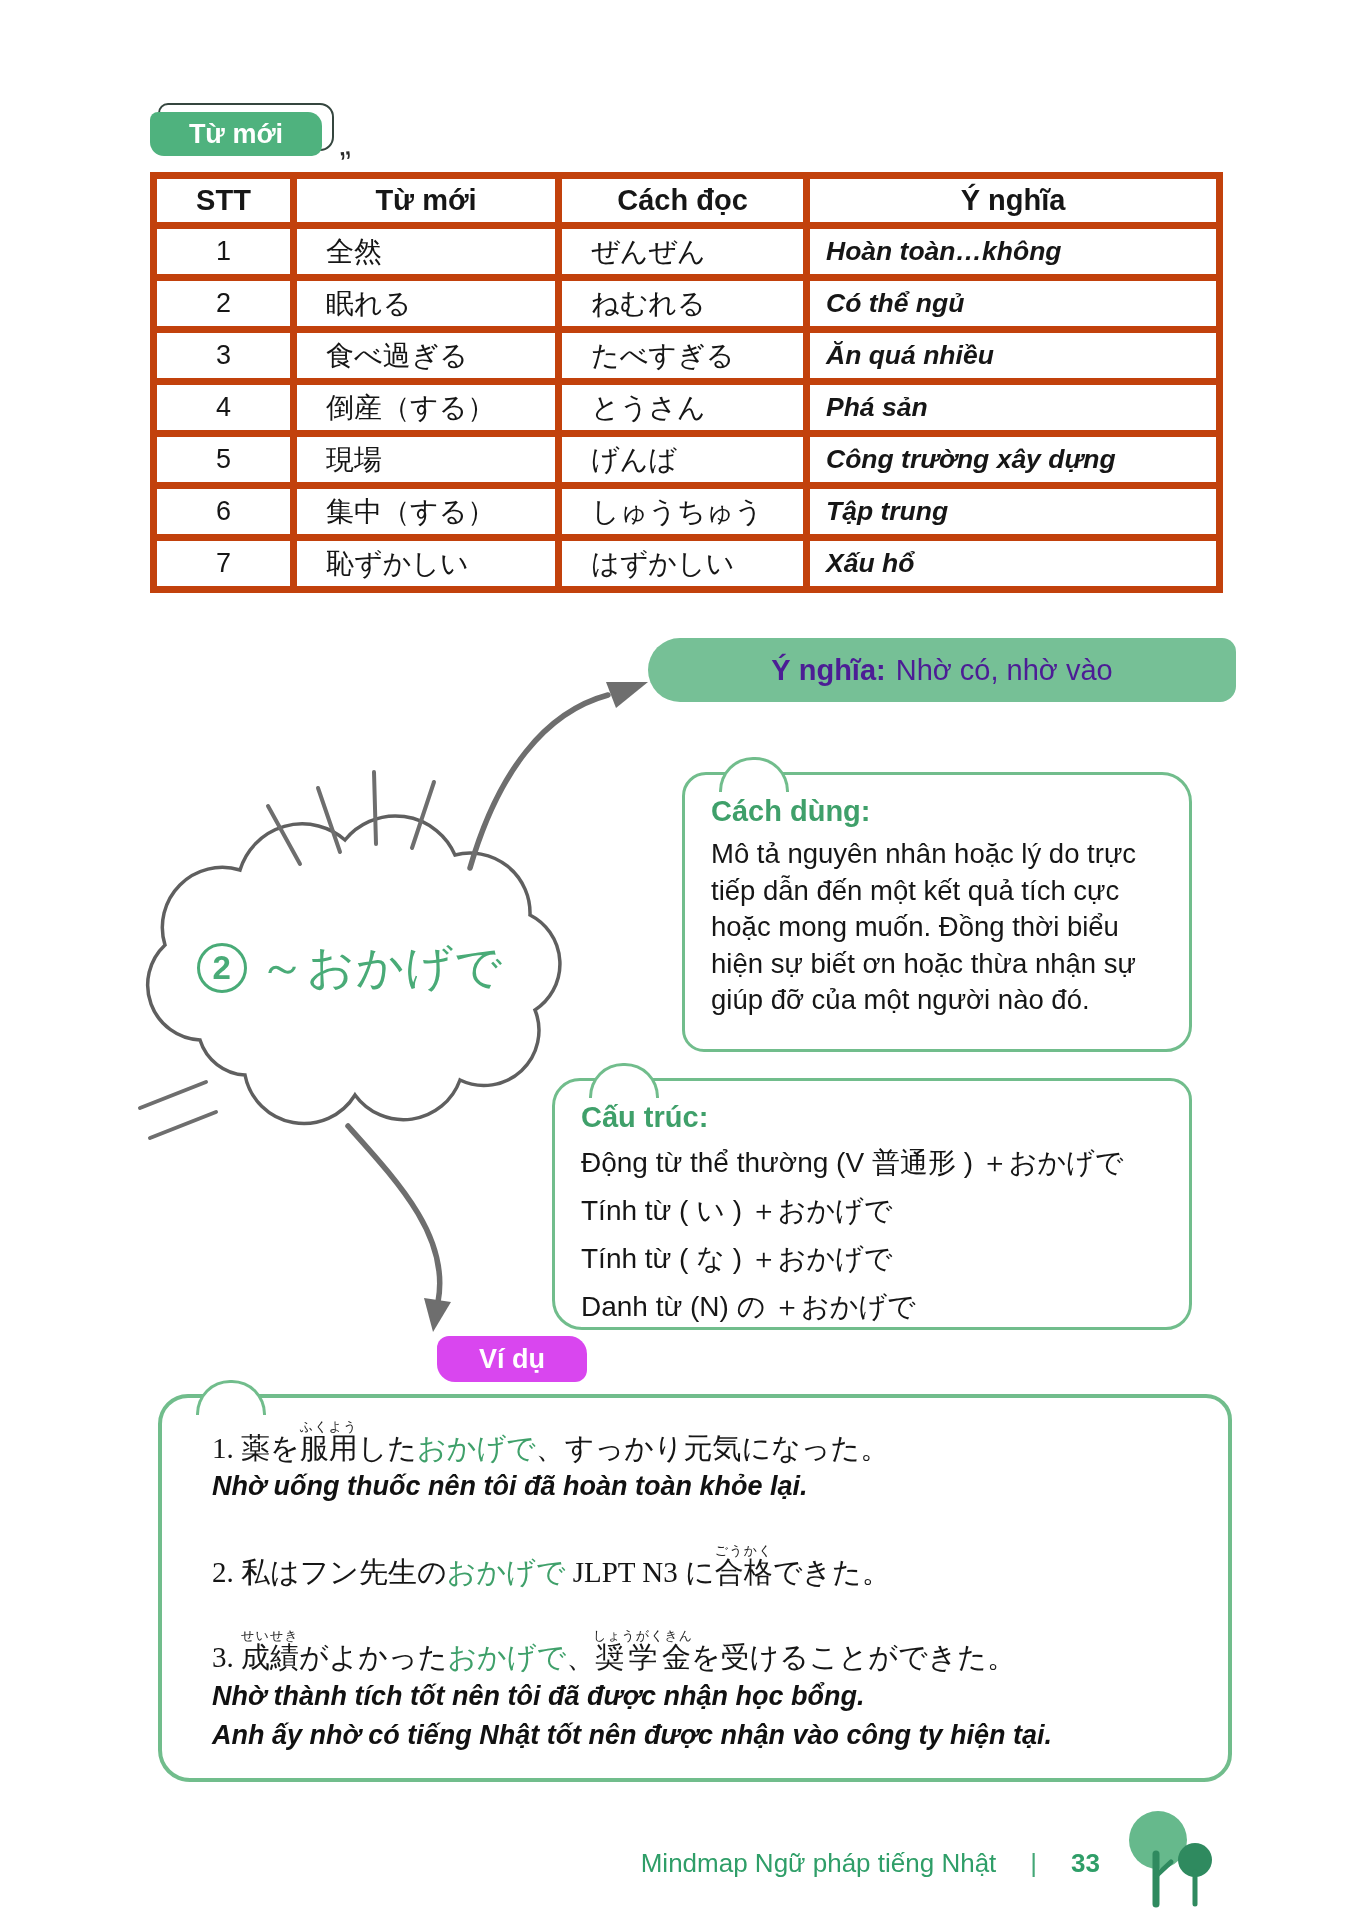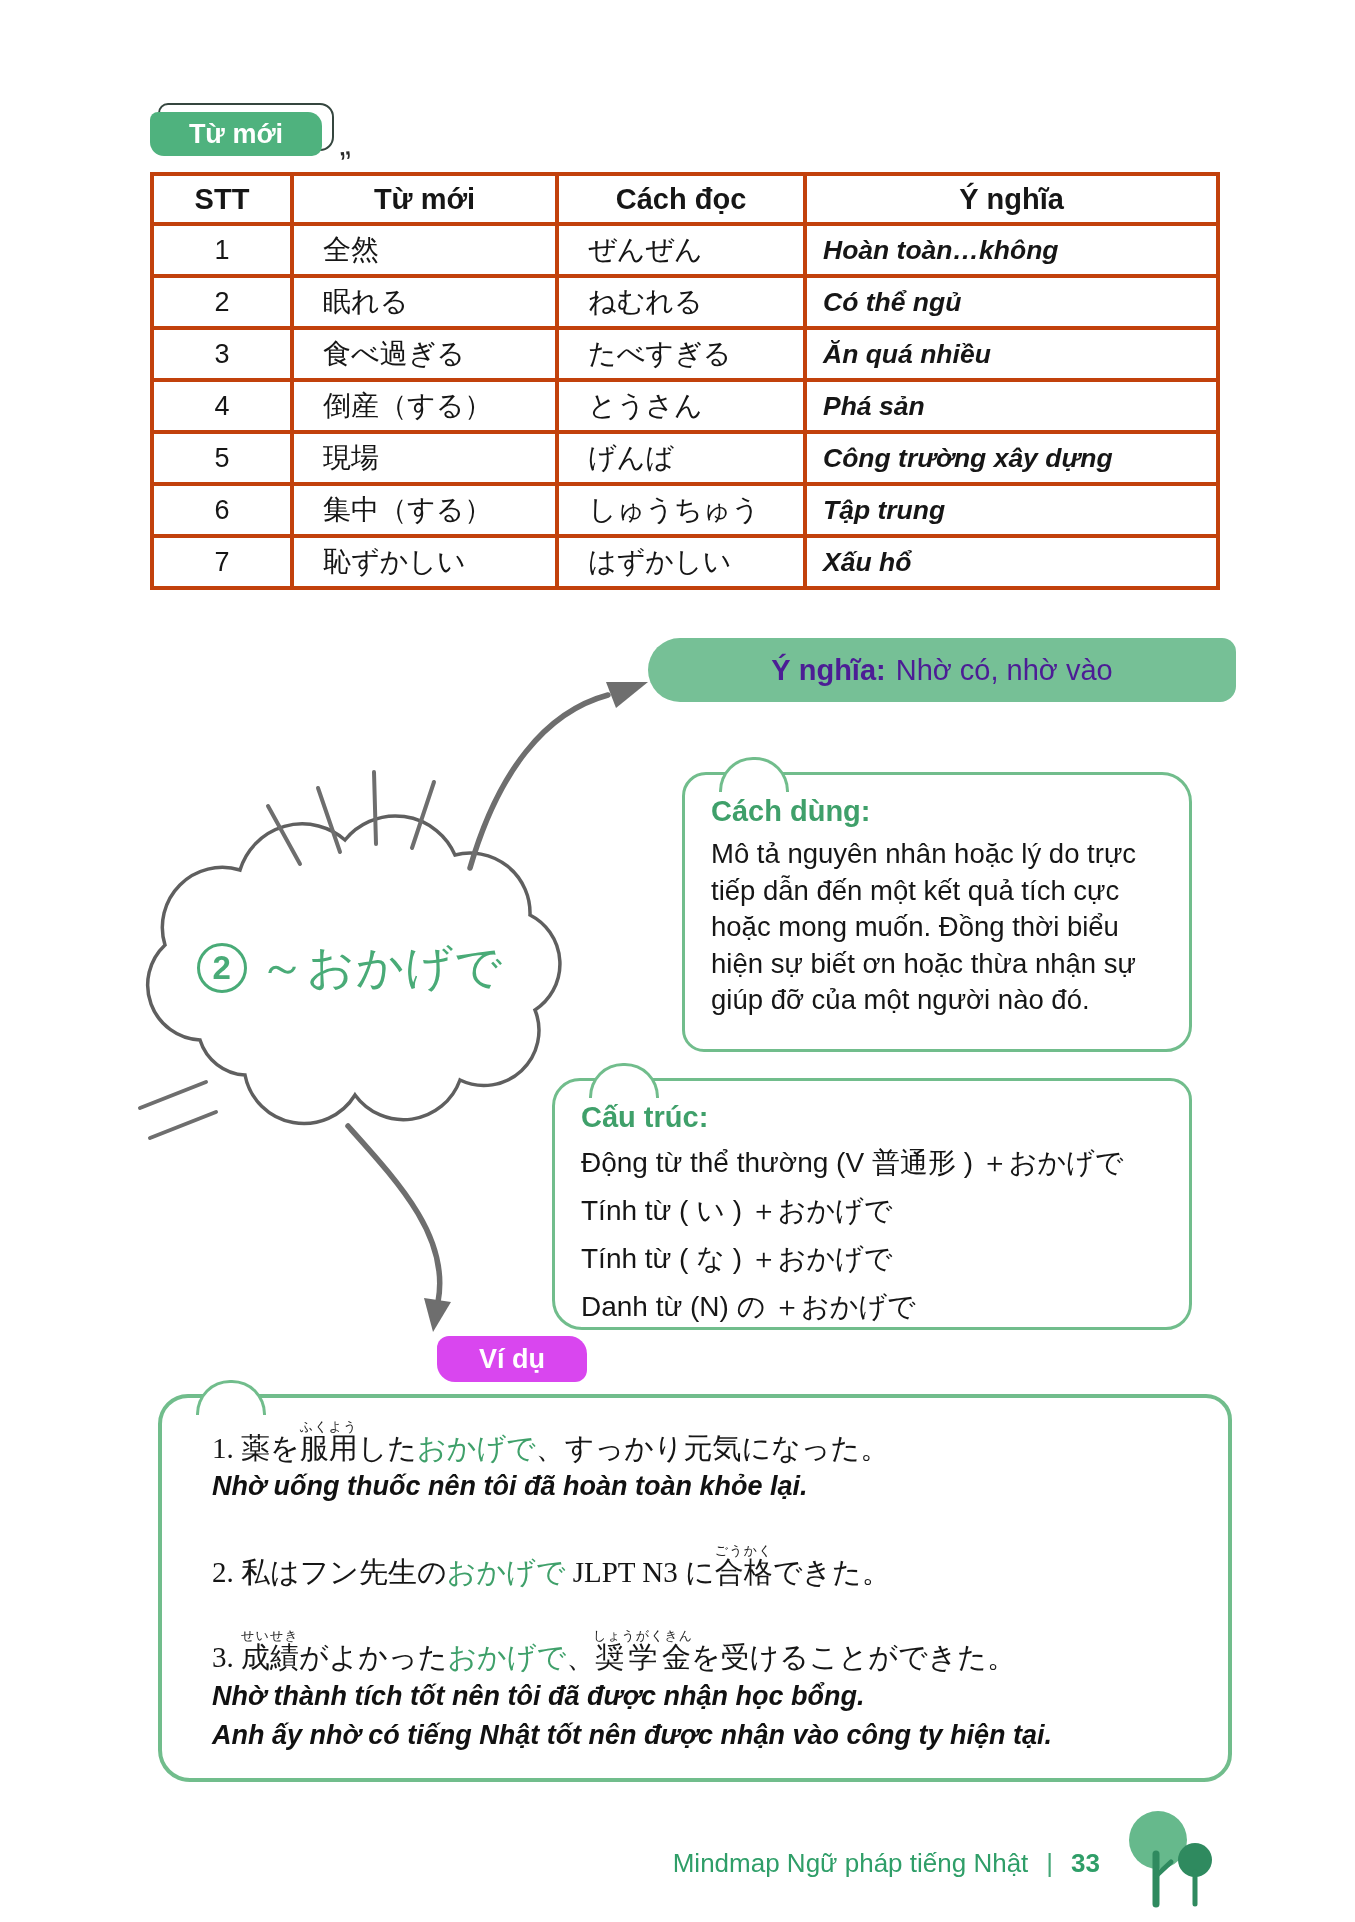--- a/index.html
+++ b/index.html
@@ -20,21 +20,21 @@
     display:flex; align-items:center; justify-content:center;
     color:#ffffff; font-size:27px; font-weight:700;
   }
   .quote-marks { position:absolute; left:338px; top:124px; z-index:2; font-size:34px; color:#2b2b2b; transform:rotate(-8deg); }
 
   
   .vocab-table {
     position:absolute; left:150px; top:172px; width:1066px; z-index:2;
     border-collapse:collapse; table-layout:fixed; background:#fff;
   }
-  .vocab-table th, .vocab-table td { border:4px solid #c2410c; vertical-align:middle; }
+  .vocab-table th, .vocab-table td { border:7px solid #c2410c; vertical-align:middle; }
   .vocab-table th { height:50px; font-size:29px; font-weight:700; text-align:center; }
   .vocab-table td { height:52px; padding:0 16px; }
   td.c-stt { text-align:center; font-size:27px; padding:0; }
   td.c-word, td.c-read { font-size:28px; font-family:"Liberation Serif","DejaVu Serif",serif;padding-left:29px; }
   td.c-mean { font-size:26.5px; font-style:italic; font-weight:600; }
 
   
   .decor { position:absolute; left:0; top:0; z-index:3; pointer-events:none; }
   .arrow { fill:none; stroke:#6e6e6e; stroke-width:5.5; stroke-linecap:round; }
 
@@ -85,21 +85,21 @@
   .examples-box { left:158px; top:1394px; width:1074px; height:388px; border-width:4px; border-radius:30px 26px 28px 32px; padding:16px 36px 6px 50px; }
   .ex-jp { font-size:29px; line-height:1.15; margin-top:40px; font-family:"Liberation Serif","DejaVu Serif",serif; color:#161616; }
   .ex-jp:first-child { margin-top:6px; }
   .ex-jp ruby rt { font-size:13px; letter-spacing:1px; color:#222; }
   .kw { color:#3fa06a; }
   .ex-vi { font-size:27px; line-height:1.25; margin-top:5px; font-style:italic; font-weight:600; color:#111; }
 
   
   .page-footer {
     position:absolute; left:500px; top:1848px; width:600px; z-index:4;
-    display:flex; justify-content:flex-end; align-items:center; gap:18px;
+    display:flex; justify-content:flex-end; align-items:center; gap:34px;
     font-size:26px; color:#2f9e68;
   }
   .page-footer .sep { font-weight:300; opacity:.9; }
   .page-footer .num { font-weight:700; }
   .tree { position:absolute; left:1126px; top:1806px; z-index:4; }
 </style>
 </head>
 <body>
 
 <div class="page">

